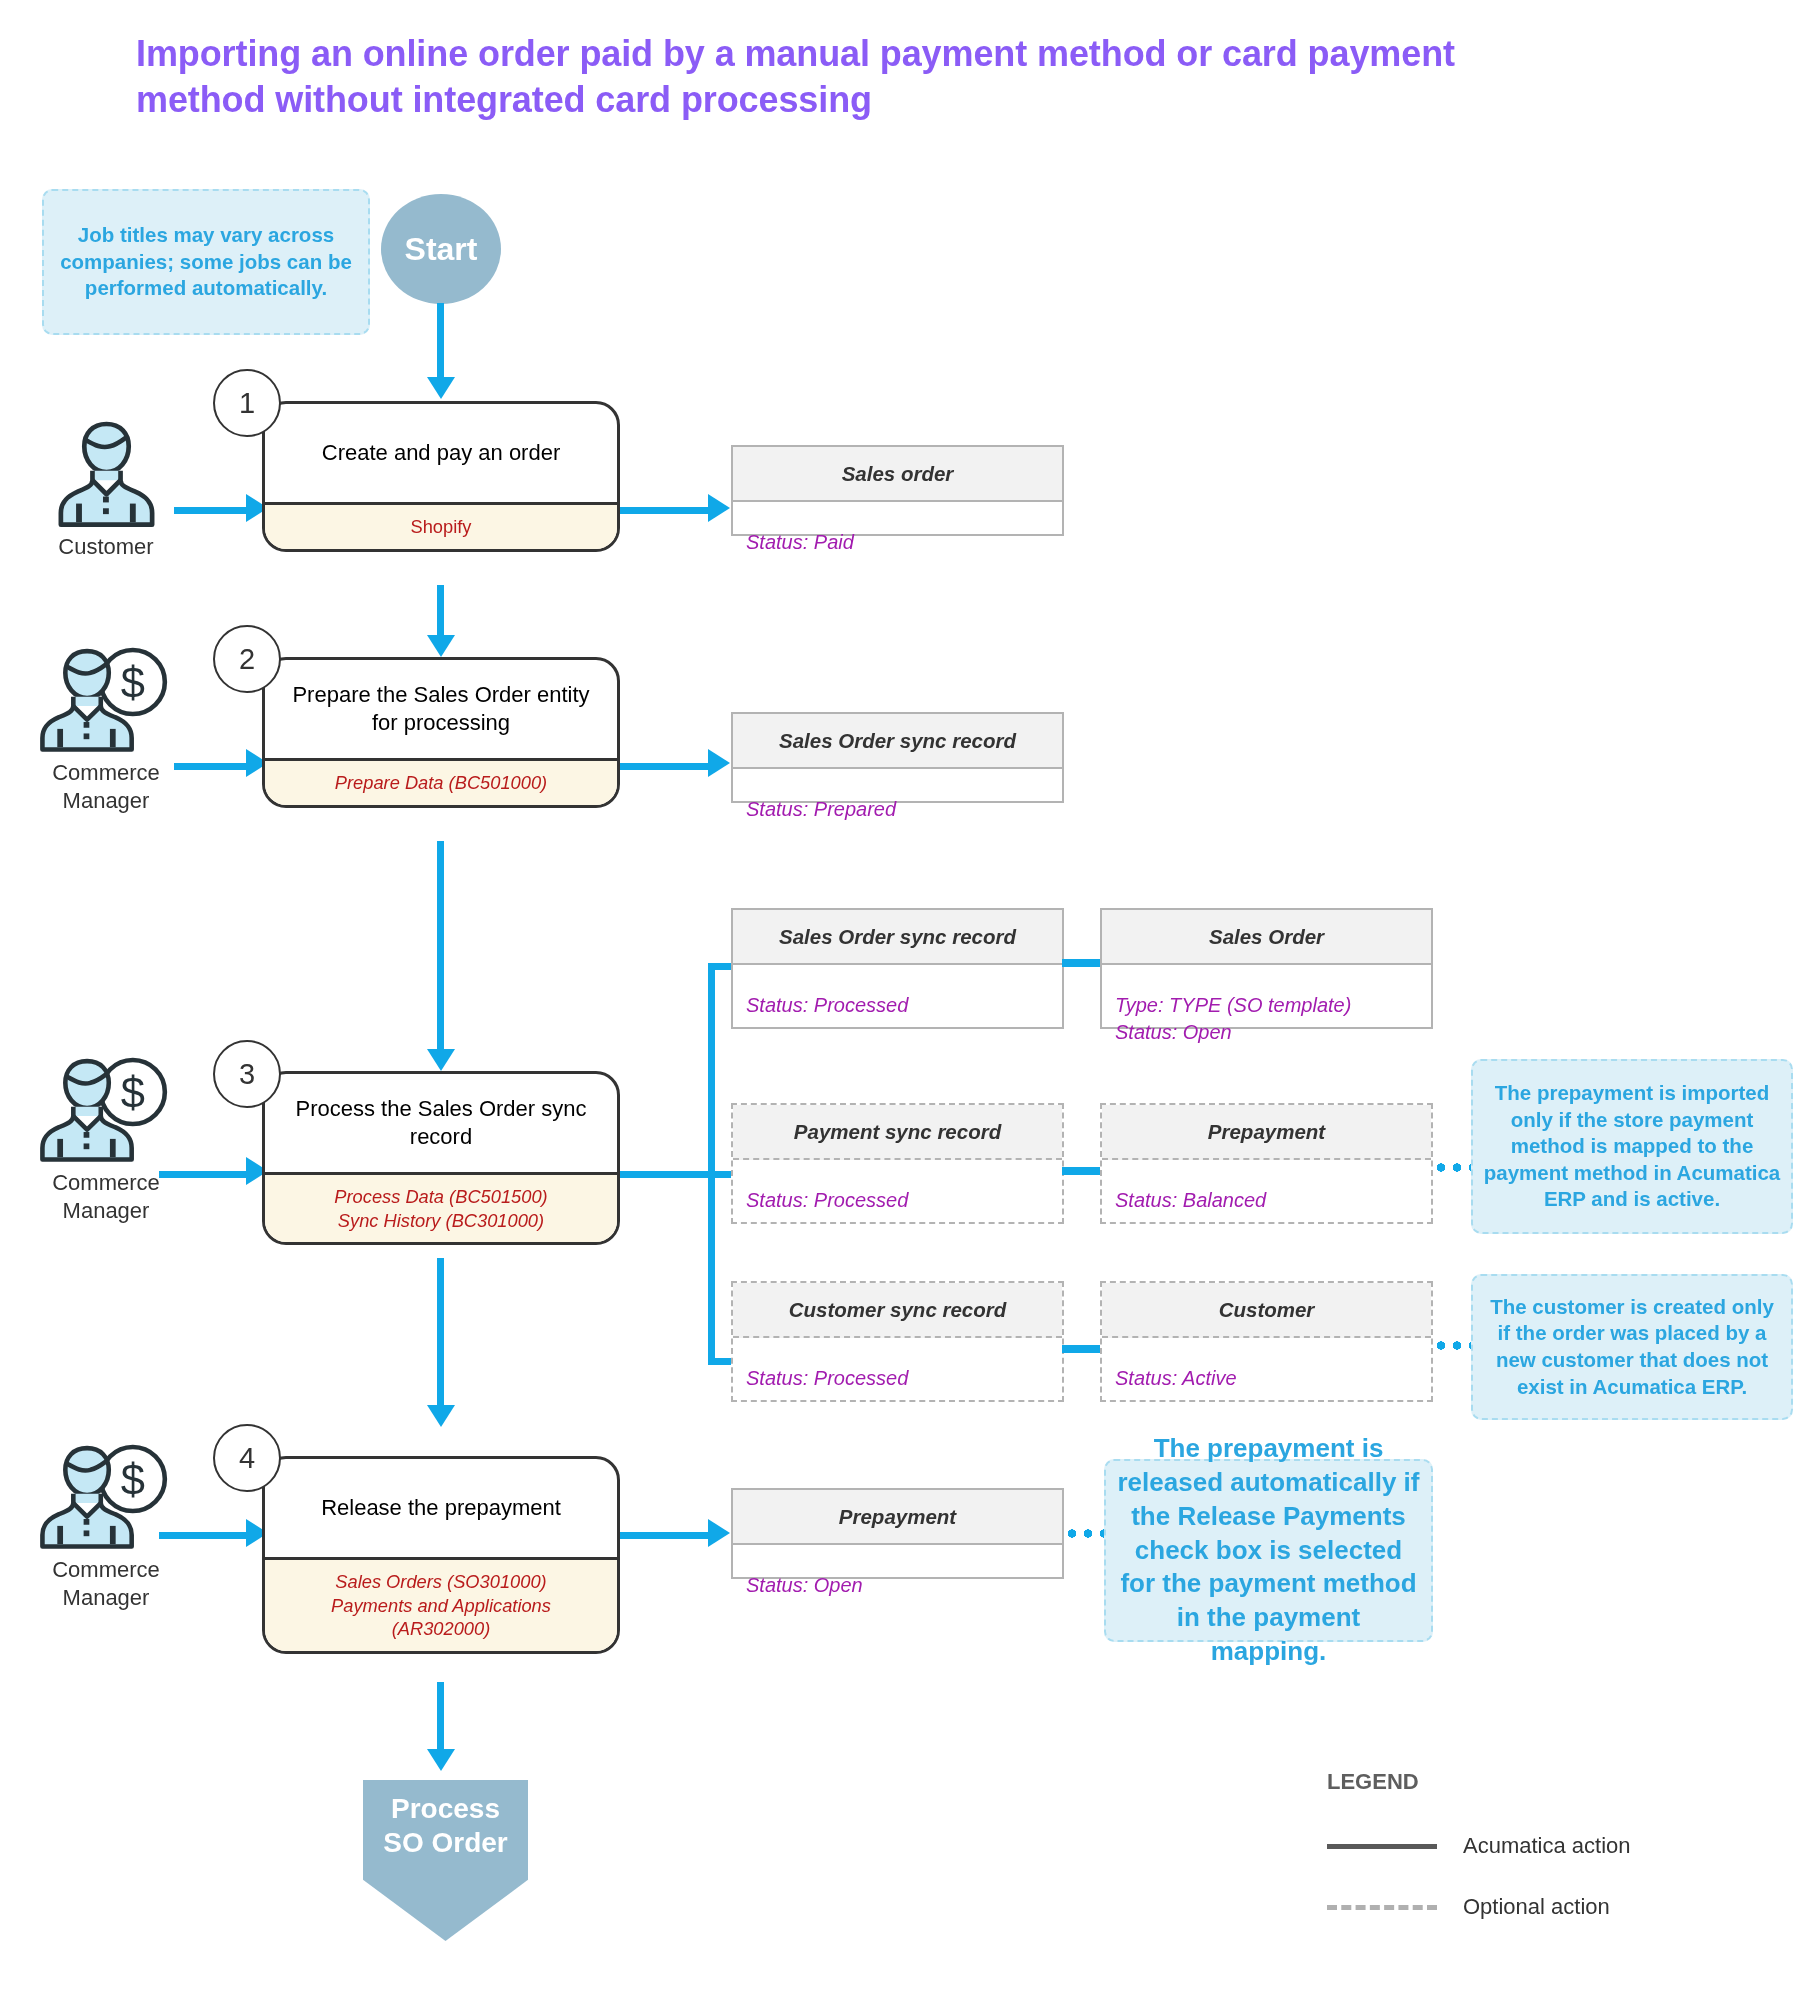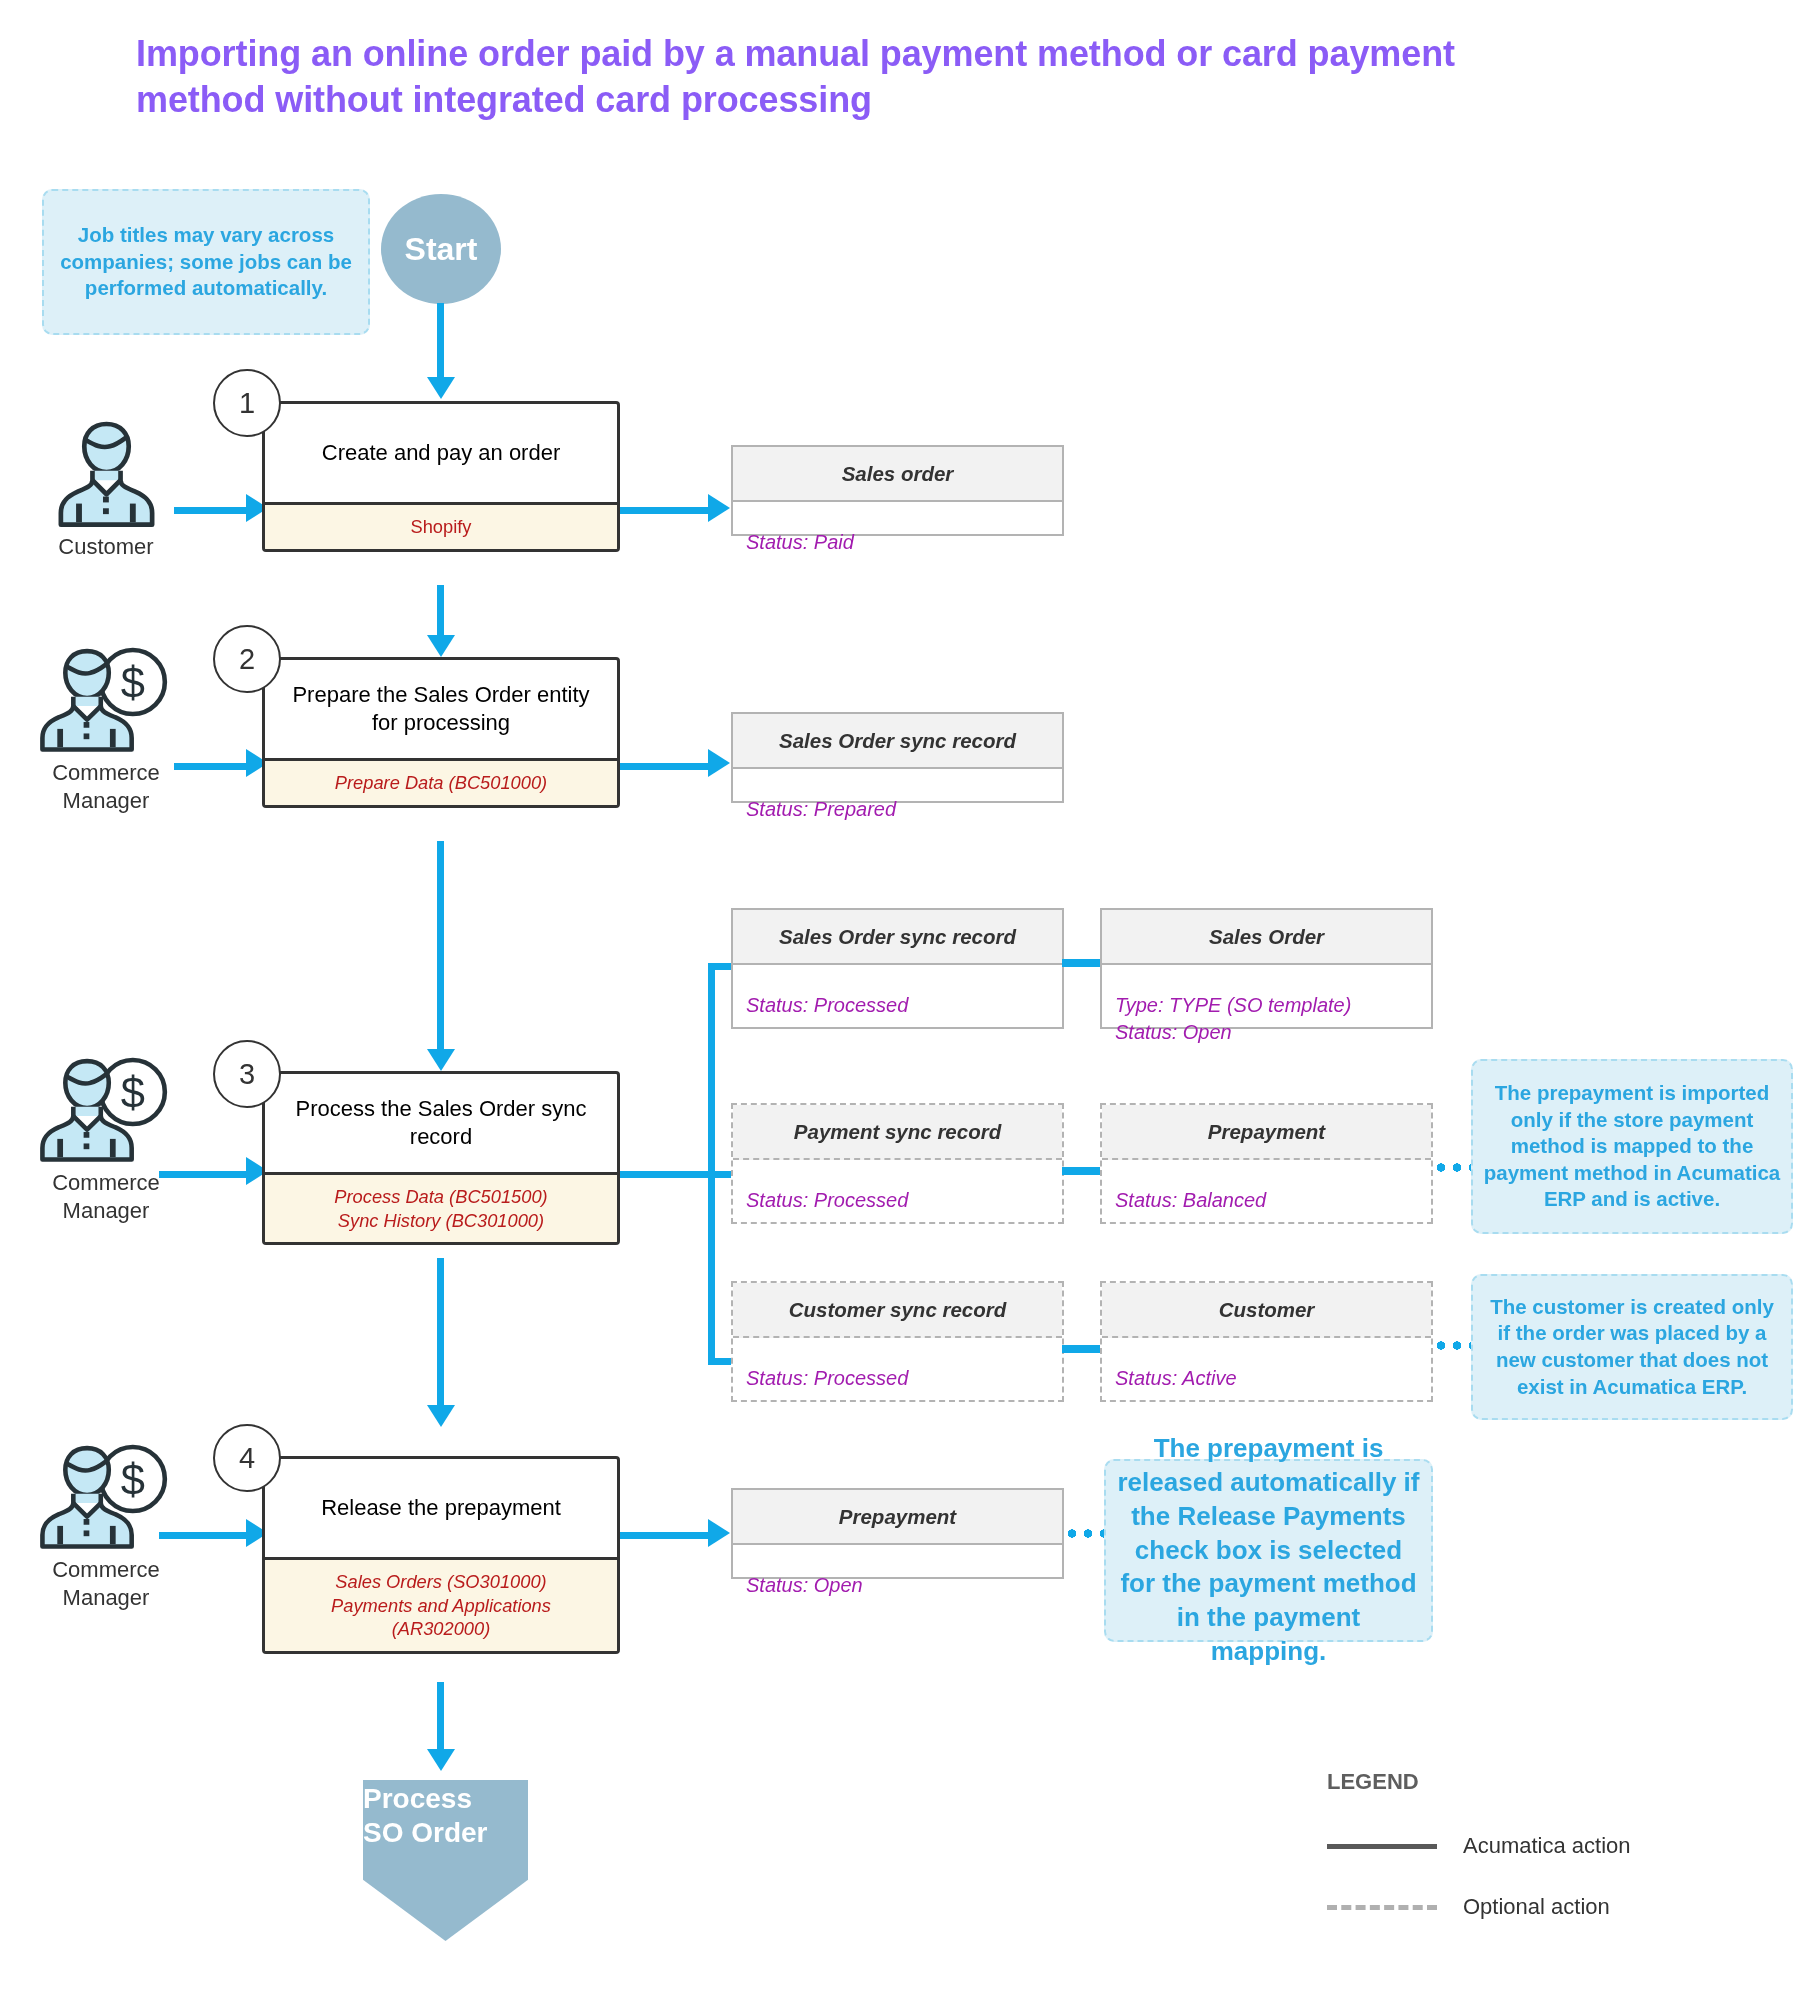--- a/index.html
+++ b/index.html
@@ -56,30 +56,31 @@
   
   #end-node{
     position:absolute;
     left:363px; top:1780px;
     width:165px; height:161px;
     background:#95bace;
     clip-path:polygon(0 0,100% 0,100% 62%,50% 100%,0 62%);
     color:#ffffff;
     font-size:28px;
     font-weight:bold;
+    text-align:center;
     line-height:1.22;
-    padding-top:2px;
+    padding-top:12px;
     box-sizing:border-box;
   }
   
   .step{
     position:absolute;
     width:358px;
     border:3.7px solid #333333;
-    border-radius:4px;
+    border-radius:24px;
     background:#ffffff;
     box-sizing:border-box;
     overflow:hidden;
   }
   .step-title{
     font-size:22px;
     color:#000;
     text-align:center;
     padding:25px 19px;
     line-height:1.26;

